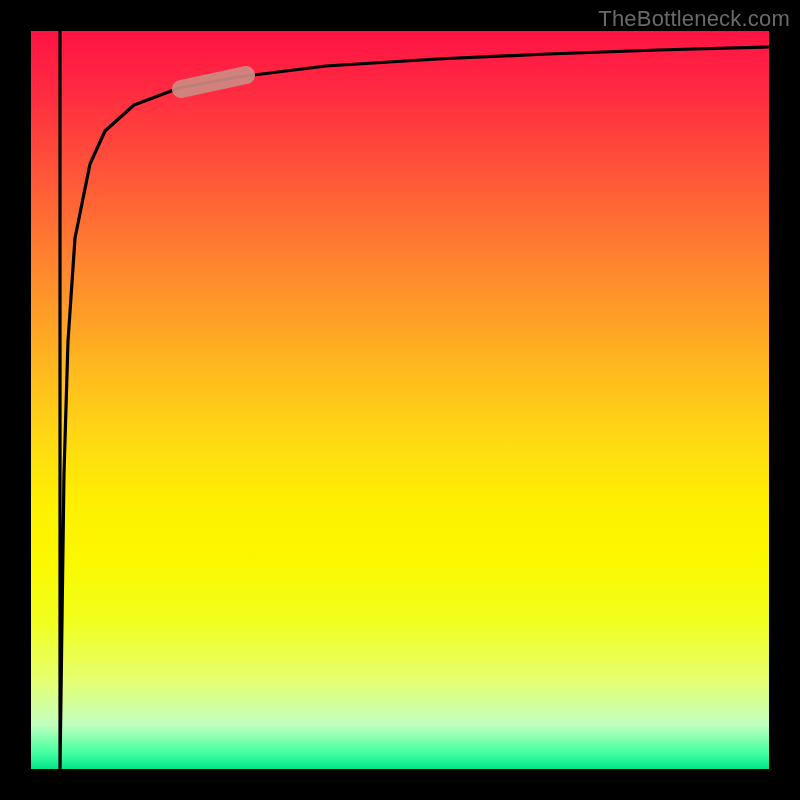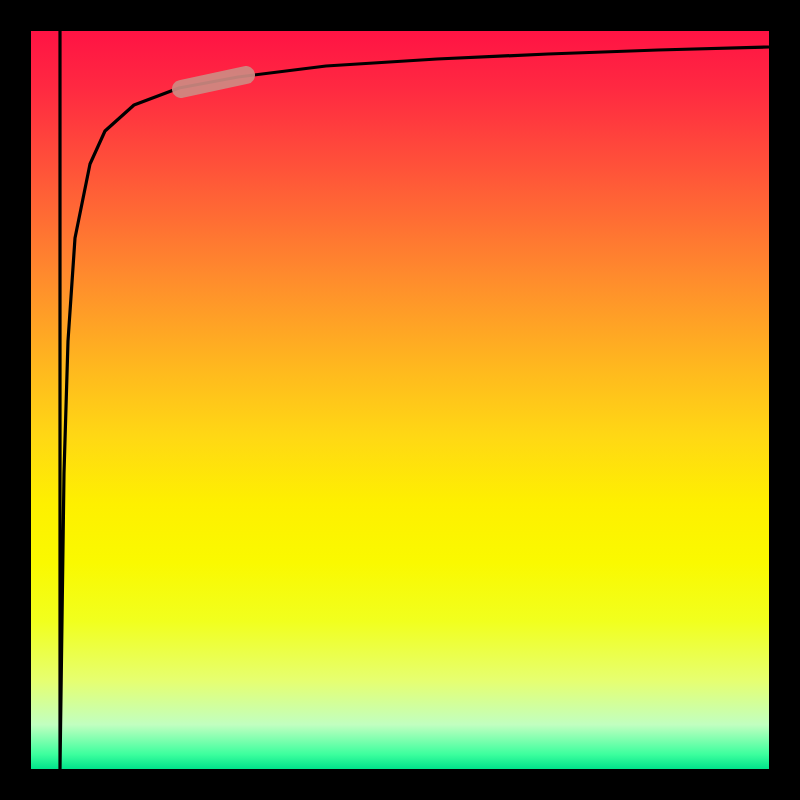--- a/index.html
+++ b/index.html
@@ -74,14 +74,15 @@
              L 148 57
              L 207 46
              L 295 35
              L 406 28
              L 517 23
              L 627 19
              L 738 16" fill="none" stroke="#000" stroke-width="3.2" stroke-linejoin="round"></path>
     <line x1="150" y1="58" x2="215" y2="44" stroke="#cf8a83" stroke-width="18" stroke-linecap="round" opacity="0.92"></line>
   </svg>
 
+  <div class="watermark">TheBottleneck.com</div>
 
 </div>
 
 </body></html>

